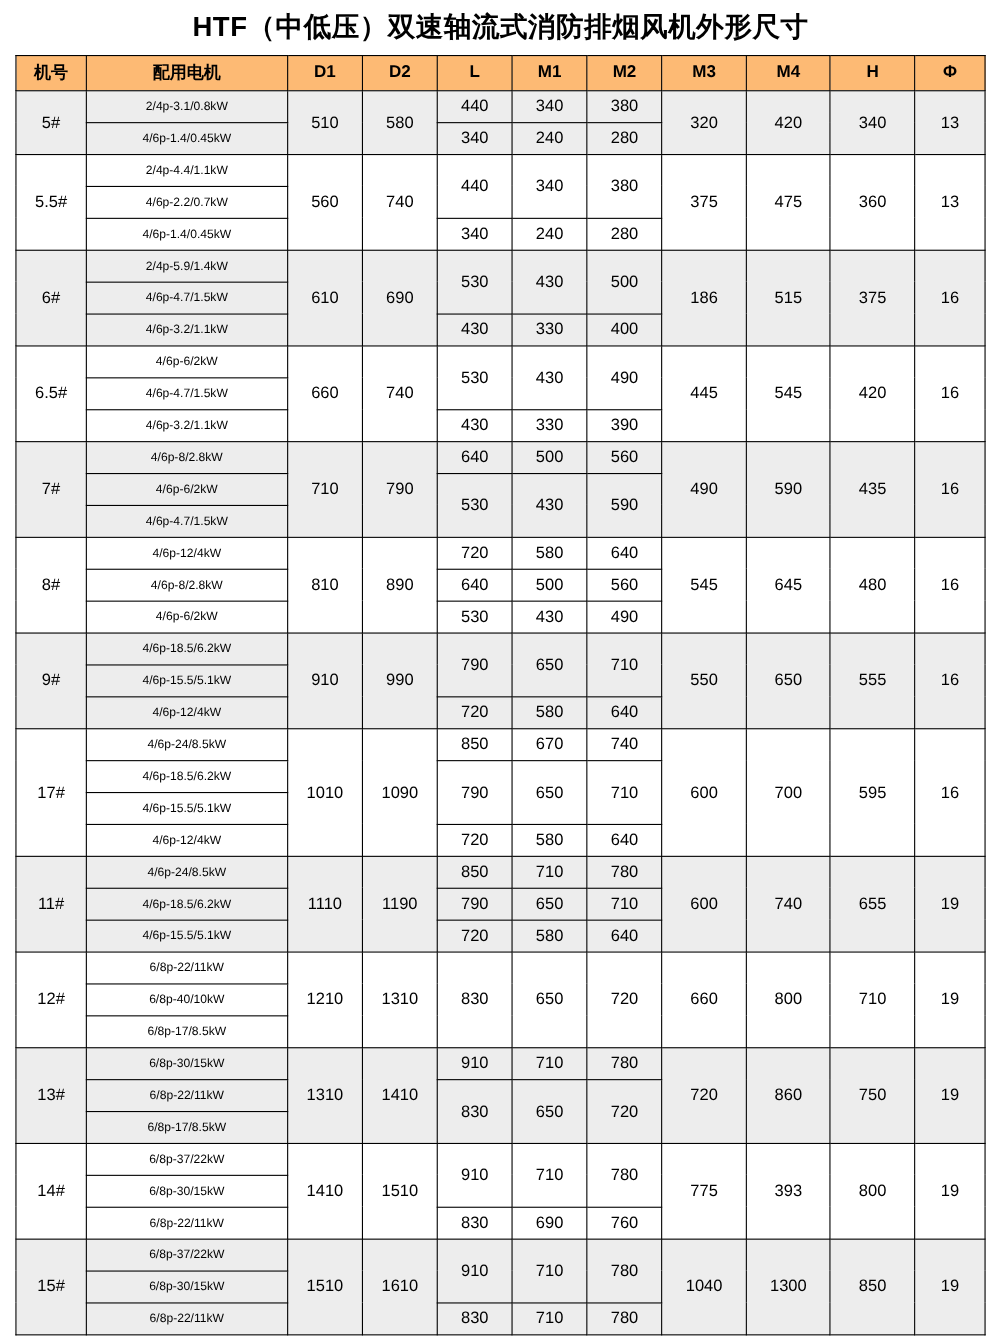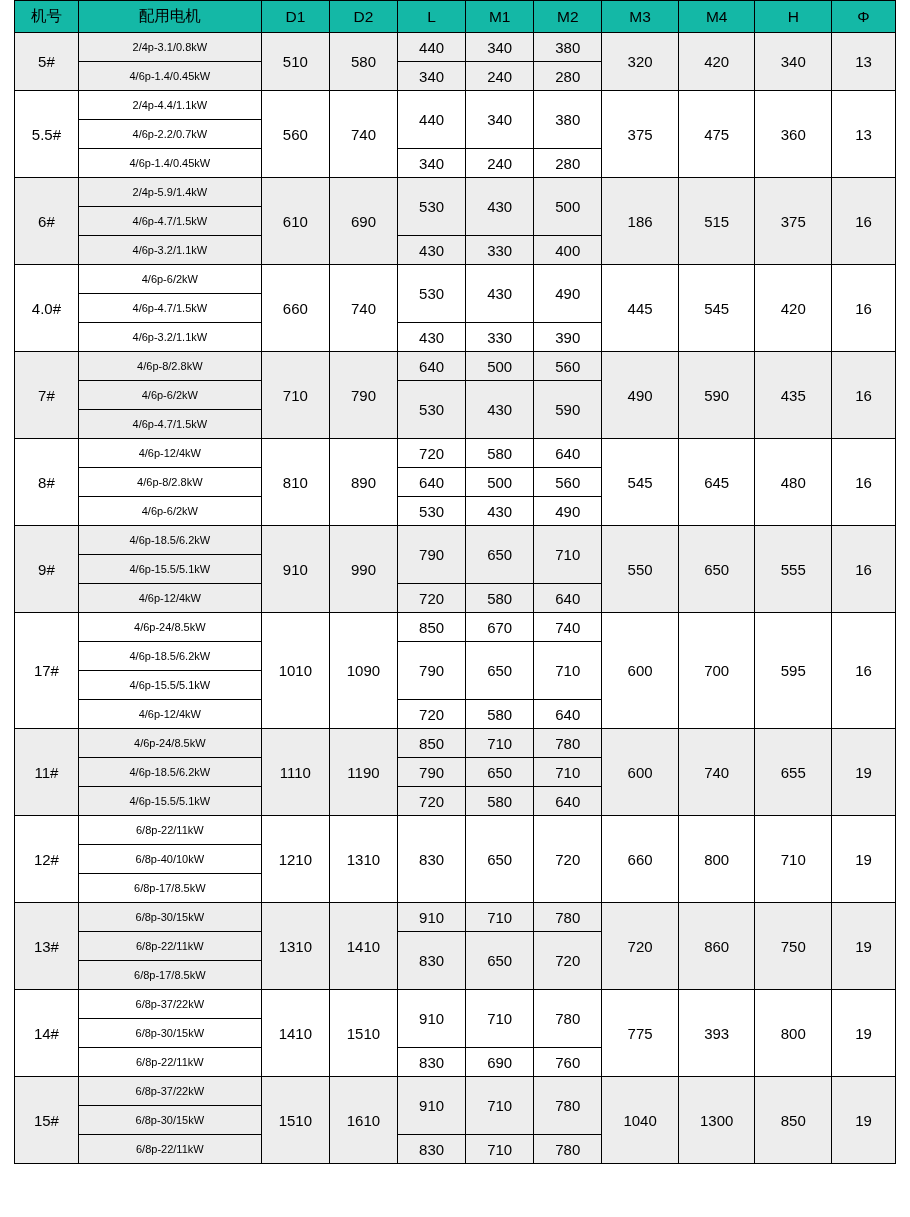--- a/index.html
+++ b/index.html
@@ -37,23 +37,24 @@
   }
   table.spec th, table.spec td {
     border: 1px solid #000000;
     text-align: center;
     vertical-align: middle;
     padding: 0;
     height: 28px;
     font-weight: normal;
   }
   table.spec thead th {
-    background: #14b8a6;
+    background: #fdba74;
     height: 31px;
     font-size: 15.5px;
+    font-weight: bold;
   }
   td.motor {
     font-size: 11px;
     white-space: nowrap;
   }
   tbody tr.shaded td {
     background: #ededed;
   }
   tbody tr.plain td {
     background: #ffffff;
@@ -69,20 +70,21 @@
   col.c-m3 { width: 72px; }
   col.c-m4 { width: 72px; }
   col.c-h  { width: 72px; }
   col.c-phi{ width: 60px; }
 </style>
 </head>
 <body>
 
 <div id="page">
 
+  <div id="title">HTF（中低压）双速轴流式消防排烟风机外形尺寸</div>
 
   <table class="spec">
     <colgroup>
       <col class="c-model">
         <col class="c-motor">
         <col class="c-d1">
         <col class="c-d2">
       <col class="c-l">
         <col class="c-m1">
         <col class="c-m2">
@@ -164,21 +166,21 @@
         <tr class="shaded">
           <td class="motor">4/6p-4.7/1.5kW</td>
         </tr>
         <tr class="shaded">
           <td class="motor">4/6p-3.2/1.1kW</td>
           <td>430</td>
           <td>330</td>
           <td>400</td>
         </tr>
         <tr class="plain">
-          <td rowspan="3">4.0#</td>
+          <td rowspan="3">6.5#</td>
           <td class="motor">4/6p-6/2kW</td>
           <td rowspan="3">660</td>
           <td rowspan="3">740</td>
           <td rowspan="2">530</td>
           <td rowspan="2">430</td>
           <td rowspan="2">490</td>
           <td rowspan="3">445</td>
           <td rowspan="3">545</td>
           <td rowspan="3">420</td>
           <td rowspan="3">16</td>

